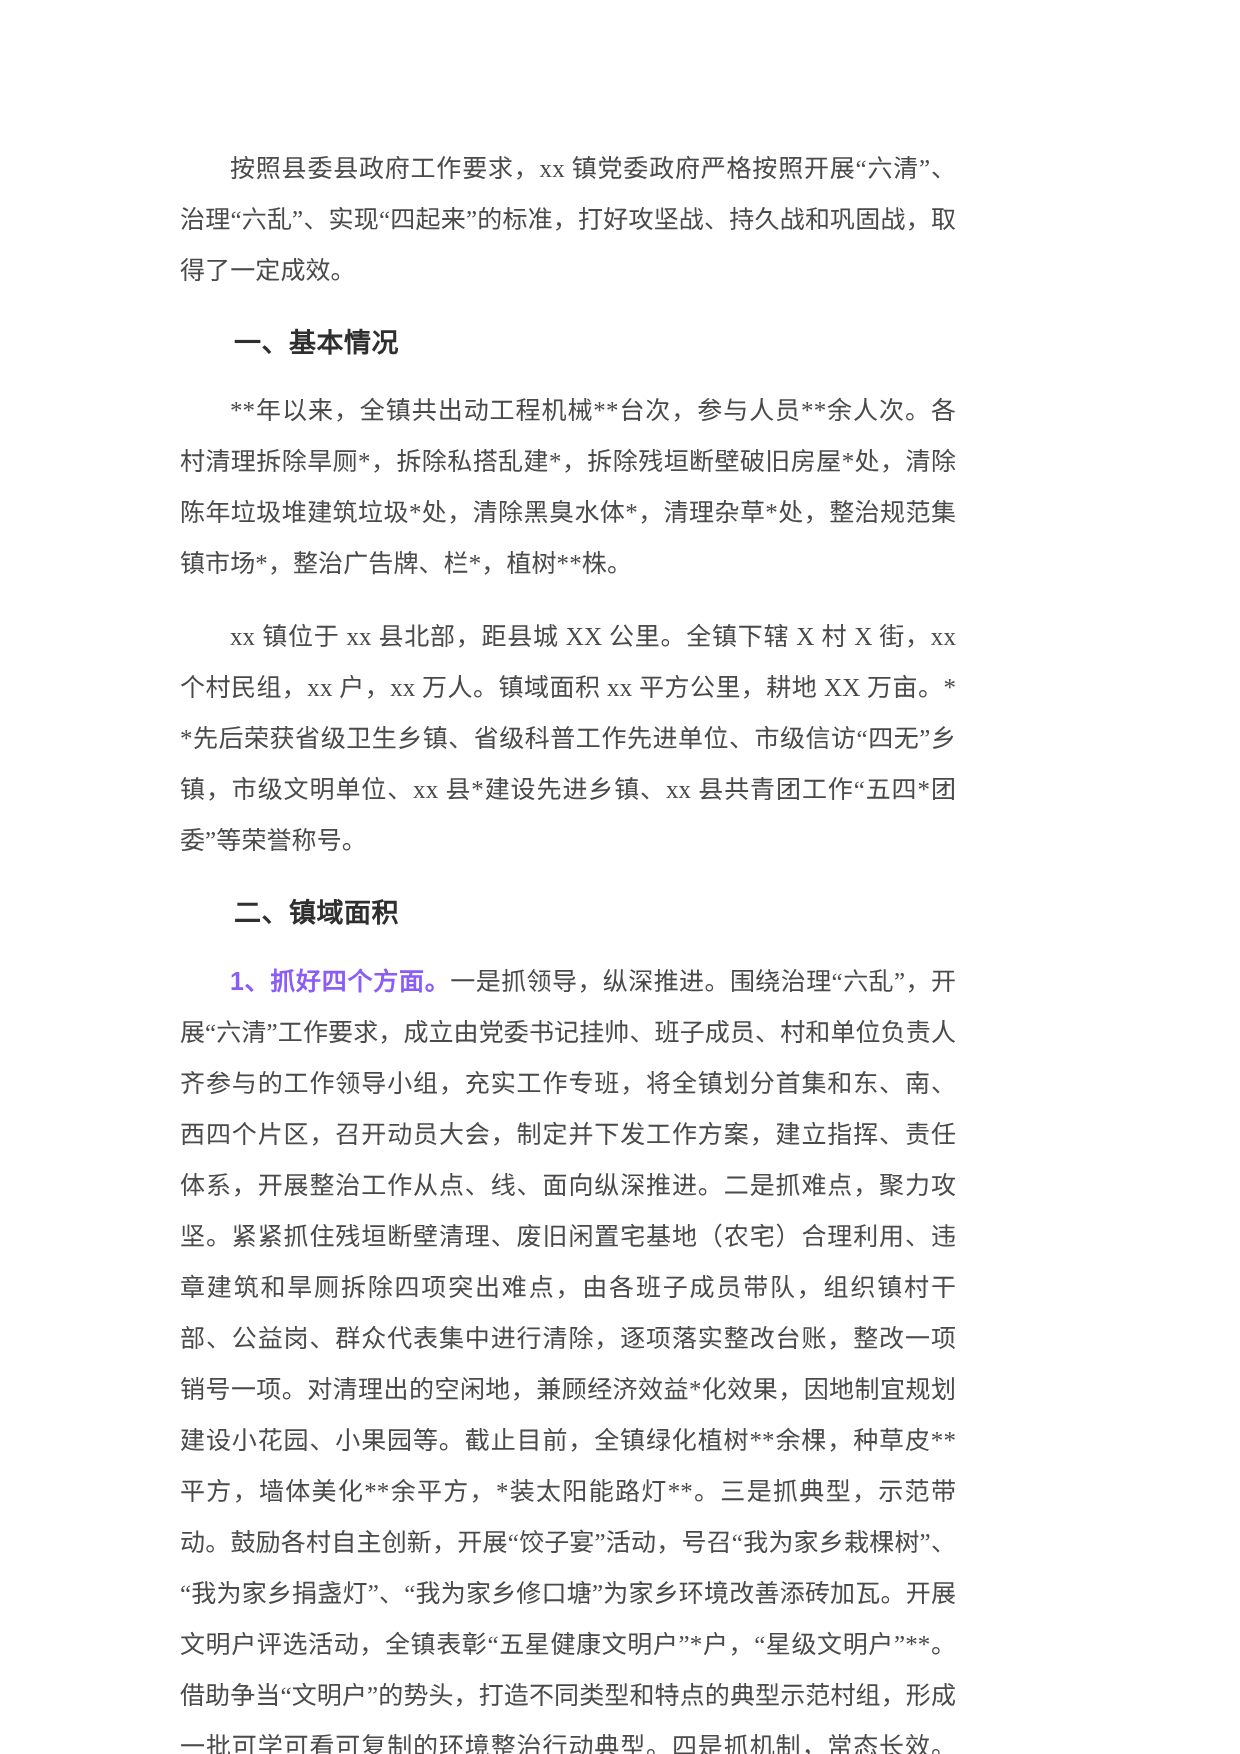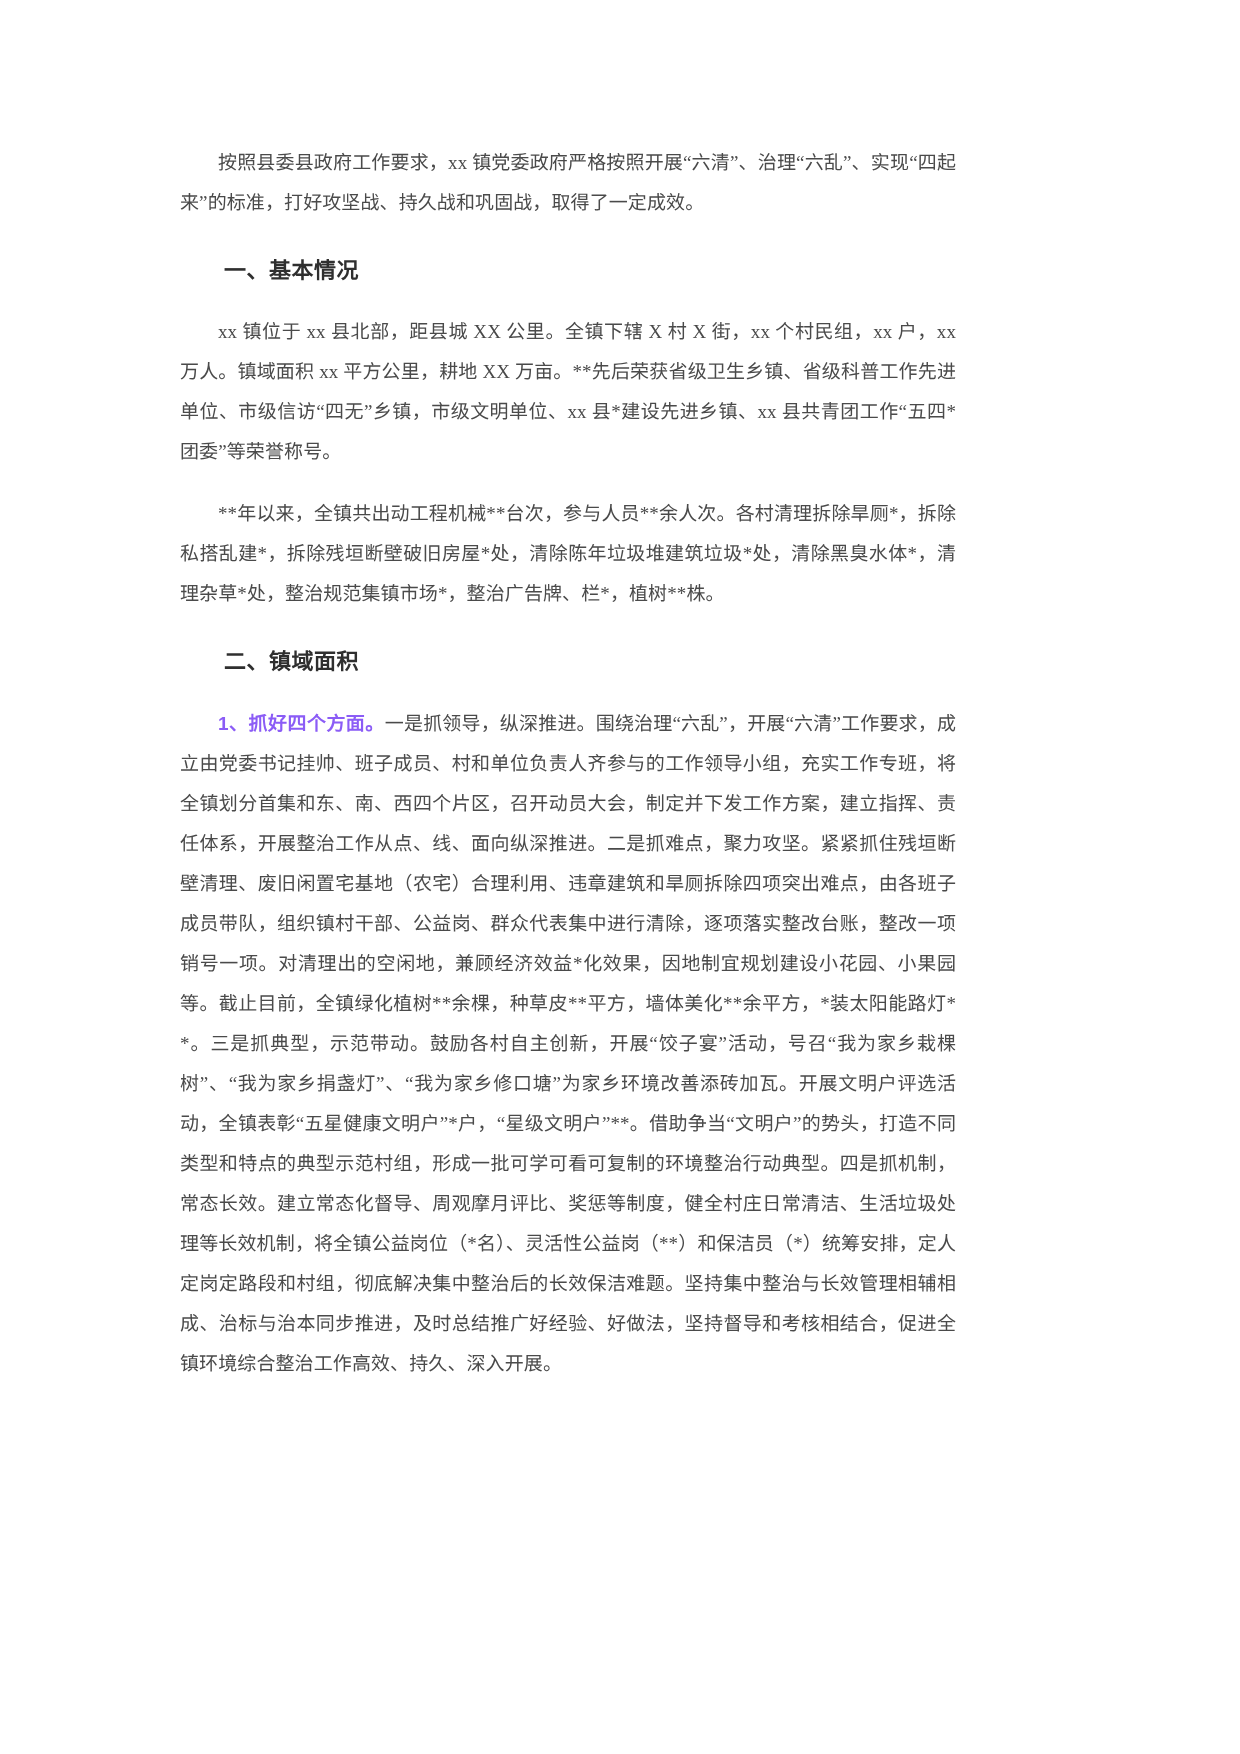--- a/index.html
+++ b/index.html
@@ -25,37 +25,37 @@
     padding: 143px 185px 0 180px;
     box-sizing: border-box;
   }
 
   .doc-body {
     width: 790px;
   }
 
   p.para {
     margin: 0 14px 0 0;
-    font-size: 19px;
-    line-height: 40px;
+    font-size: 25px;
+    line-height: 51px;
     text-align: justify;
     text-justify: inter-ideograph;
     text-indent: 2em;
     letter-spacing: 0.1px;
     color: #4a4a4a;
     word-break: break-all;
   }
 
   p.para + p.para {
     margin-top: 22px;
   }
 
   h2.heading {
     margin: 26px 0 20px 0;
-    font-size: 22px;
+    font-size: 27px;
     line-height: 43.3px;
     font-weight: bold;
     text-indent: 2em;
     letter-spacing: 0.5px;
     color: #2f2f2f;
     font-family: "Liberation Sans", "DejaVu Sans", sans-serif;
   }
 
   .sub-lead {
     font-weight: bold;
@@ -67,23 +67,23 @@
 </head>
 <body>
 
 <div class="page">
   <div class="doc-body">
 
     <p class="para">按照县委县政府工作要求，xx 镇党委政府严格按照开展“六清”、治理“六乱”、实现“四起来”的标准，打好攻坚战、持久战和巩固战，取得了一定成效。</p>
 
     <h2 class="heading">一、基本情况</h2>
 
+    <p class="para">**年以来，全镇共出动工程机械**台次，参与人员**余人次。各村清理拆除旱厕*，拆除私搭乱建*，拆除残垣断壁破旧房屋*处，清除陈年垃圾堆建筑垃圾*处，清除黑臭水体*，清理杂草*处，整治规范集镇市场*，整治广告牌、栏*，植树**株。</p>
+
     <p class="para">xx 镇位于 xx 县北部，距县城 XX 公里。全镇下辖 X 村 X 街，xx 个村民组，xx 户，xx 万人。镇域面积 xx 平方公里，耕地 XX 万亩。**先后荣获省级卫生乡镇、省级科普工作先进单位、市级信访“四无”乡镇，市级文明单位、xx 县*建设先进乡镇、xx 县共青团工作“五四*团委”等荣誉称号。</p>
-
-    <p class="para">**年以来，全镇共出动工程机械**台次，参与人员**余人次。各村清理拆除旱厕*，拆除私搭乱建*，拆除残垣断壁破旧房屋*处，清除陈年垃圾堆建筑垃圾*处，清除黑臭水体*，清理杂草*处，整治规范集镇市场*，整治广告牌、栏*，植树**株。</p>
 
     <h2 class="heading">二、镇域面积</h2>
 
     <p class="para">
       <span class="sub-lead">1、抓好四个方面。</span><span>一是抓领导，纵深推进。围绕治理“六乱”，开展“六清”工作要求，成立由党委书记挂帅、班子成员、村和单位负责人齐参与的工作领导小组，充实工作专班，将全镇划分首集和东、南、西四个片区，召开动员大会，制定并下发工作方案，建立指挥、责任体系，开展整治工作从点、线、面向纵深推进。二是抓难点，聚力攻坚。紧紧抓住残垣断壁清理、废旧闲置宅基地（农宅）合理利用、违章建筑和旱厕拆除四项突出难点，由各班子成员带队，组织镇村干部、公益岗、群众代表集中进行清除，逐项落实整改台账，整改一项销号一项。对清理出的空闲地，兼顾经济效益*化效果，因地制宜规划建设小花园、小果园等。截止目前，全镇绿化植树**余棵，种草皮**平方，墙体美化**余平方，*装太阳能路灯**。三是抓典型，示范带动。鼓励各村自主创新，开展“饺子宴”活动，号召“我为家乡栽棵树”、“我为家乡捐盏灯”、“我为家乡修口塘”为家乡环境改善添砖加瓦。开展文明户评选活动，全镇表彰“五星健康文明户”*户，“星级文明户”**。借助争当“文明户”的势头，打造不同类型和特点的典型示范村组，形成一批可学可看可复制的环境整治行动典型。四是抓机制，常态长效。建立常态化督导、周观摩月评比、奖惩等制度，健全村庄日常清洁、生活垃圾处理等长效机制，将全镇公益岗位（*名）、灵活性公益岗（**）和保洁员（*）统筹安排，定人定岗定路段和村组，彻底解决集中整治后的长效保洁难题。坚持集中整治与长效管理相辅相成、治标与治本同步推进，及时总结推广好经验、好做法，坚持督导和考核相结合，促进全镇环境综合整治工作高效、持久、深入开展。</span>
     </p>
 
   </div>
 </div>
 

